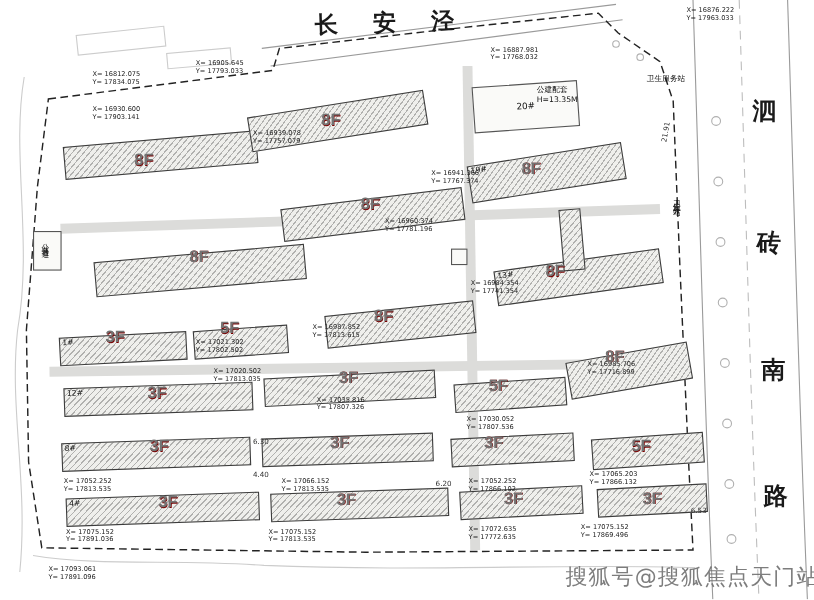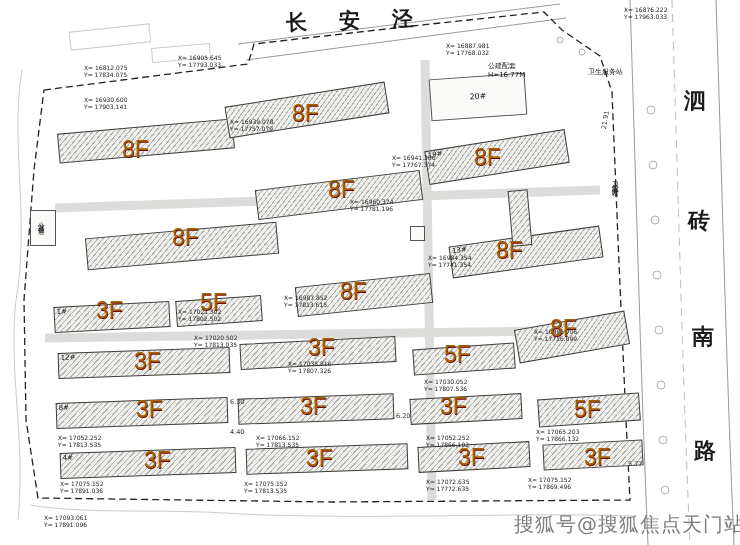--- a/index.html
+++ b/index.html
@@ -5,21 +5,21 @@
   html,body{margin:0;padding:0;background:#fff;}
   .canvas{position:relative;width:740px;height:545px;background:#ffffff;overflow:hidden;
           font-family:"DejaVu Sans","Liberation Sans",sans-serif;}
   .layer{position:absolute;left:0;top:0;}
   .bldg{position:absolute;box-sizing:border-box;border:1px solid #3c3c3c;z-index:2;
         background-color:#efefec;
         background-image:repeating-linear-gradient(135deg,rgba(45,45,45,.32) 0px,rgba(45,45,45,.32) 1px,transparent 1px,transparent 4px);}
   .bldg-plain{position:absolute;box-sizing:border-box;border:1px solid #555;background:#fafaf8;z-index:2;}
   .bno{position:absolute;left:2px;top:1px;font-size:7px;line-height:1;color:#111;white-space:nowrap;}
   .bno-c{left:50%;top:50%;transform:translate(-50%,-50%);font-size:8px;}
-  .flabel{position:absolute;z-index:6;color:#a16207;font-weight:400;font-size:23px;line-height:1;
+  .flabel{position:absolute;z-index:6;color:#737373;font-weight:700;font-size:15px;line-height:1;
           font-family:"Liberation Sans","DejaVu Sans",sans-serif;text-shadow:0.5px 0.5px 0 #7a0000;}
   .coord{position:absolute;z-index:4;font-size:6px;line-height:1.2;color:#222;white-space:nowrap;}
   .anno{position:absolute;z-index:5;font-size:7px;color:#111;line-height:1.25;white-space:nowrap;}
   .vtext{writing-mode:vertical-rl;letter-spacing:2px;}
   .dim{position:absolute;z-index:4;font-size:6.5px;color:#333;white-space:nowrap;}
   .river-label{position:absolute;left:286px;top:6px;z-index:5;font-size:21px;font-weight:bold;
                color:#1a1a1a;letter-spacing:32px;transform:rotate(-2deg);white-space:nowrap;}
   .roadchar{position:absolute;z-index:5;font-size:22px;font-weight:bold;color:#1a1a1a;}
   .watermark{position:absolute;left:514px;top:511px;z-index:9;font-size:20px;color:#6f6f6f;
              opacity:.9;letter-spacing:1px;white-space:nowrap;}
@@ -132,33 +132,33 @@
   <div class="flabel" style="left:306px;top:447px">3F</div>
   <div class="flabel" style="left:458px;top:446px">3F</div>
   <div class="flabel" style="left:584px;top:446px">3F</div>
 
   <div class="river-label">长安泾</div>
   <div class="roadchar" style="left:684px;top:86px">泗</div>
   <div class="roadchar" style="left:688px;top:206px">砖</div>
   <div class="roadchar" style="left:692px;top:322px">南</div>
   <div class="roadchar" style="left:694px;top:436px">路</div>
 
-  <div class="anno" style="left:488px;top:62px">
+  <div class="anno" style="left:488px;top:78px">
     <span>公建配套</span><br>
-    <span>H=16.77M</span>
+    <span>H=13.35M</span>
   </div>
   <div class="anno" style="left:588px;top:68px">卫生服务站</div>
   <div class="anno vtext" style="left:36px;top:216px">公共通道</div>
   <div class="anno vtext" style="left:610px;top:176px">卫生服务站</div>
 
   <div class="dim" style="left:596px;top:116px;transform:rotate(-80deg)">21.91</div>
   <div class="dim" style="left:230px;top:398px">6.30</div>
   <div class="dim" style="left:230px;top:428px">4.40</div>
-  <div class="dim" style="left:396px;top:412px">6.20</div>
-  <div class="dim" style="left:628px;top:460px">5.77</div>
+  <div class="dim" style="left:396px;top:436px">6.20</div>
+  <div class="dim" style="left:628px;top:460px">6.53</div>
 
   <div class="coord" style="left:84px;top:64px"><span>X= 16812.075</span><br><span>Y= 17834.075</span></div>
   <div class="coord" style="left:178px;top:54px"><span>X= 16905.645</span><br><span>Y= 17793.033</span></div>
   <div class="coord" style="left:84px;top:96px"><span>X= 16930.600</span><br><span>Y= 17903.141</span></div>
   <div class="coord" style="left:446px;top:42px"><span>X= 16887.981</span><br><span>Y= 17768.032</span></div>
   <div class="coord" style="left:230px;top:118px"><span>X= 16939.078</span><br><span>Y= 17757.079</span></div>
   <div class="coord" style="left:392px;top:154px"><span>X= 16941.366</span><br><span>Y= 17767.374</span></div>
   <div class="coord" style="left:350px;top:198px"><span>X= 16960.374</span><br><span>Y= 17781.196</span></div>
   <div class="coord" style="left:428px;top:254px"><span>X= 16984.354</span><br><span>Y= 17741.354</span></div>
   <div class="coord" style="left:284px;top:294px"><span>X= 16987.852</span><br><span>Y= 17813.615</span></div>

